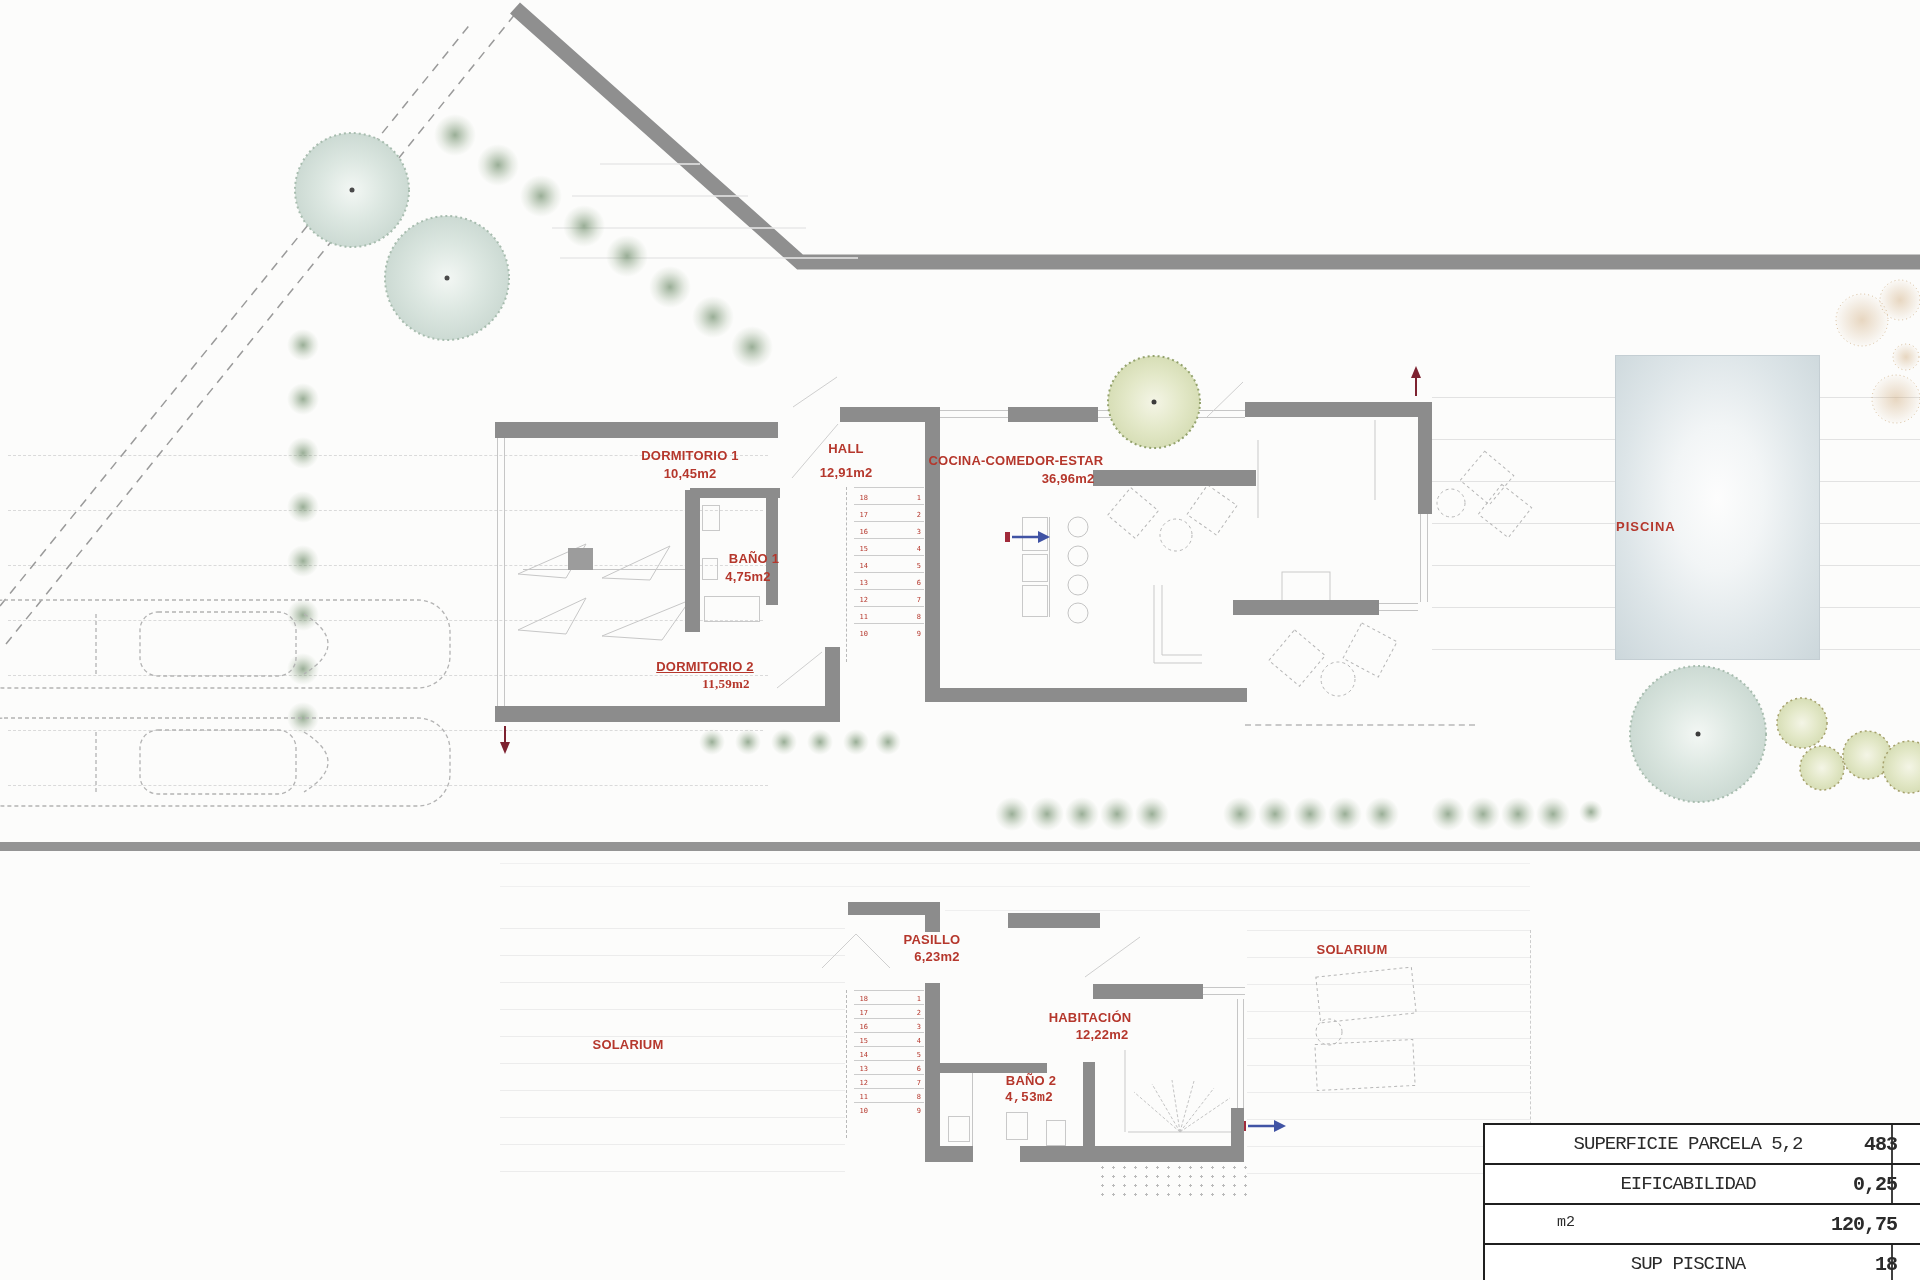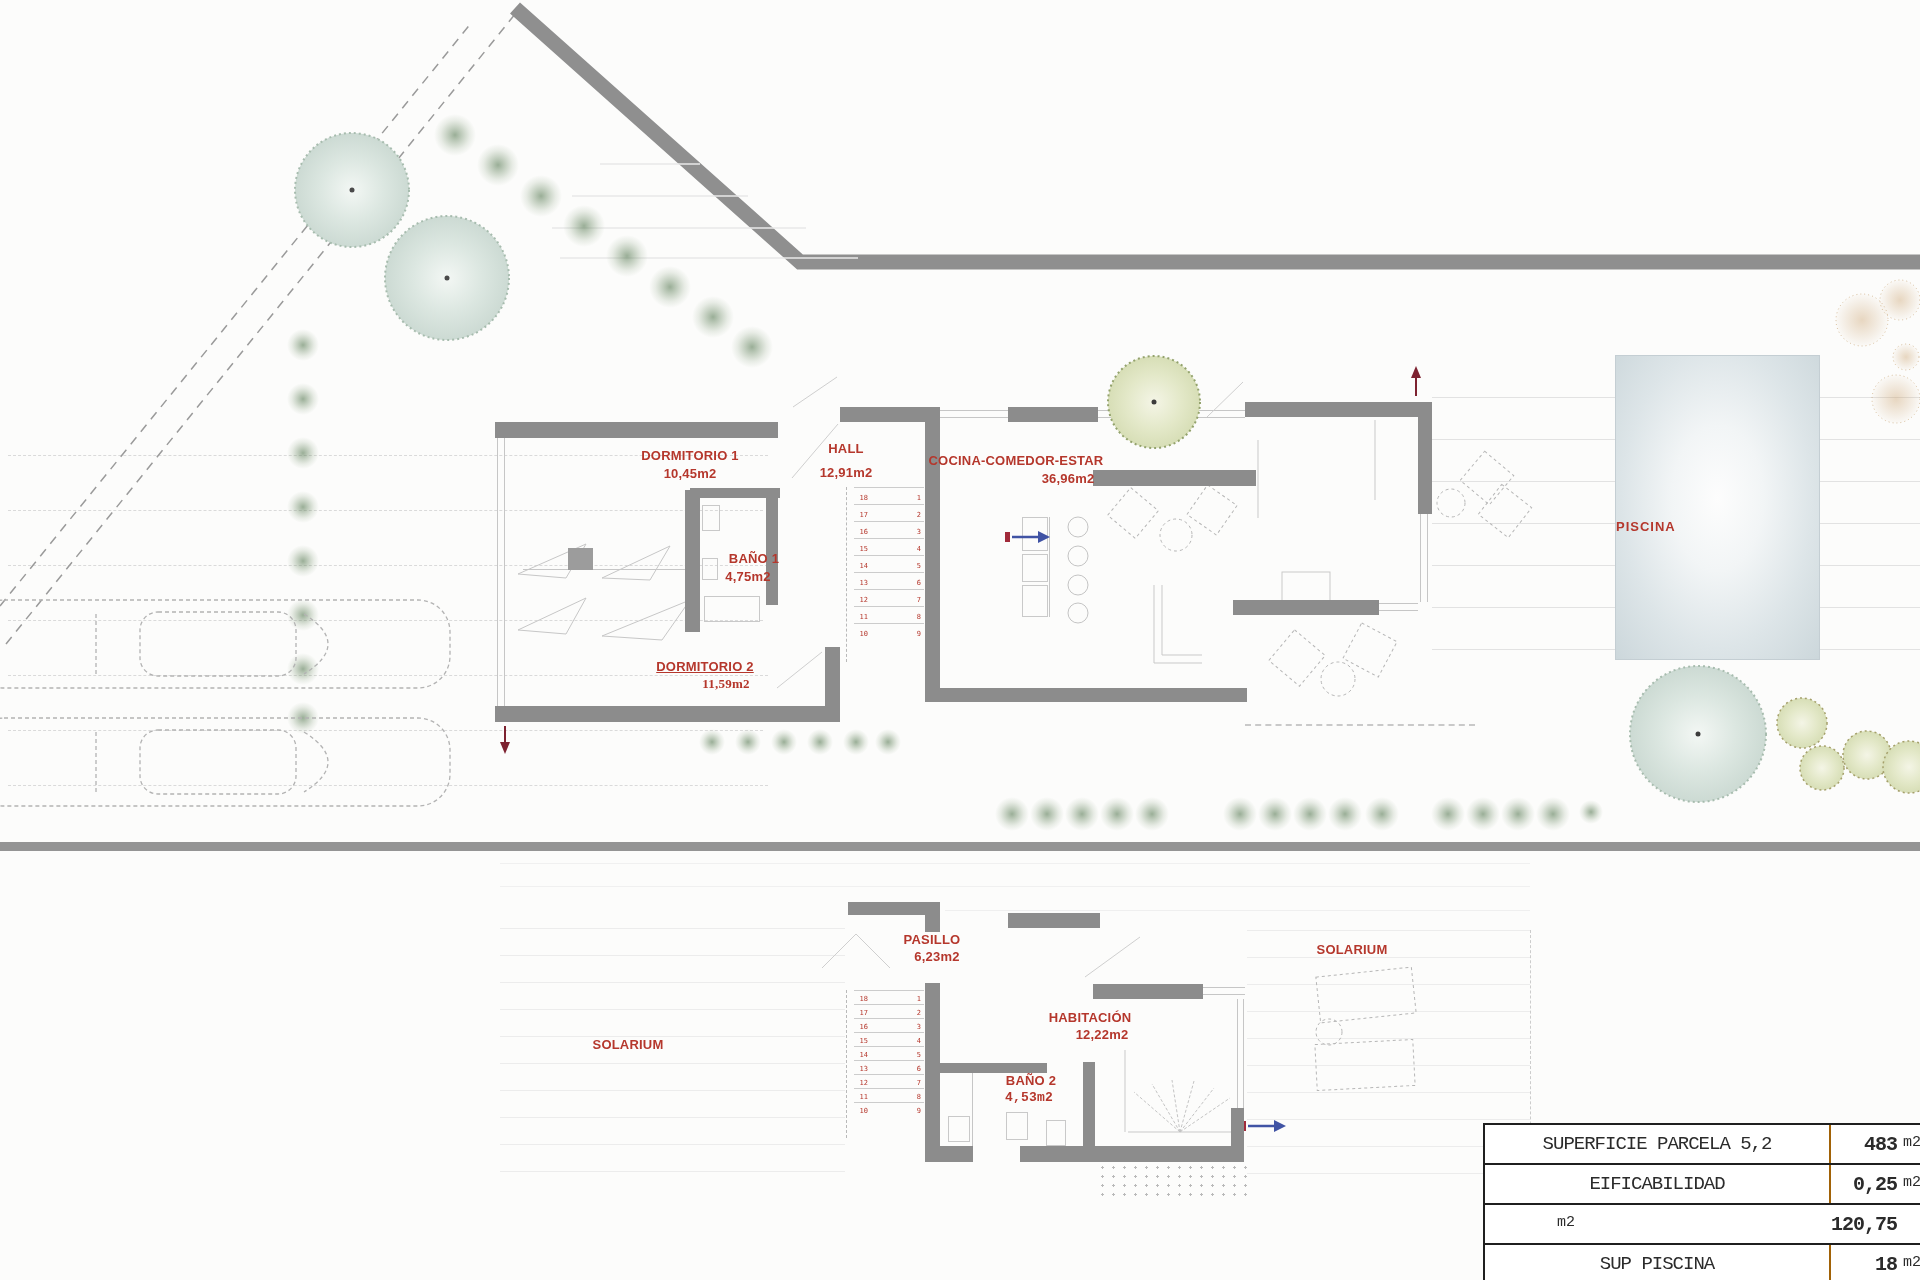--- a/index.html
+++ b/index.html
@@ -24,21 +24,21 @@
         border:1px solid #c4ced3;z-index:3;}
   .pool .plab{position:absolute;left:0;right:0;top:122px;
         font-size:13px;font-weight:700;color:#b5372c;letter-spacing:1px;margin-top:41px;}
   .dots{position:absolute;background-image:radial-gradient(circle,#b9b9b9 1px,transparent 1.4px);
         background-size:11px 9px;}
   
   .stable{position:absolute;left:1483px;top:1123px;width:516px;border:2px solid #1f1f1f;
           background:#fff;z-index:6;font-family:"Liberation Mono",monospace;color:#2b2b2b;}
   .trow{height:40px;border-bottom:2px solid #1f1f1f;display:flex;position:relative;}
   .trow:last-child{border-bottom:2px solid #1f1f1f;}
-  .tlab{width:346px;border-right:2px solid #a16207;display:flex;align-items:center;
+  .tlab{width:408px;border-right:2px solid #404040;display:flex;align-items:center;
         justify-content:center;font-size:19px;letter-spacing:-1px;}
   .tval{flex:1;position:relative;}
   .tval .num{position:absolute;right:100px;top:50%;transform:translateY(-50%);
         font-size:20px;font-weight:700;letter-spacing:-1px;}
   .tval .unit{position:absolute;left:72px;top:50%;transform:translateY(-58%);font-size:15px;}
   .z1{z-index:1}.z2{z-index:2}.z3{z-index:3}
 </style>
 </head>
 <body>
 

